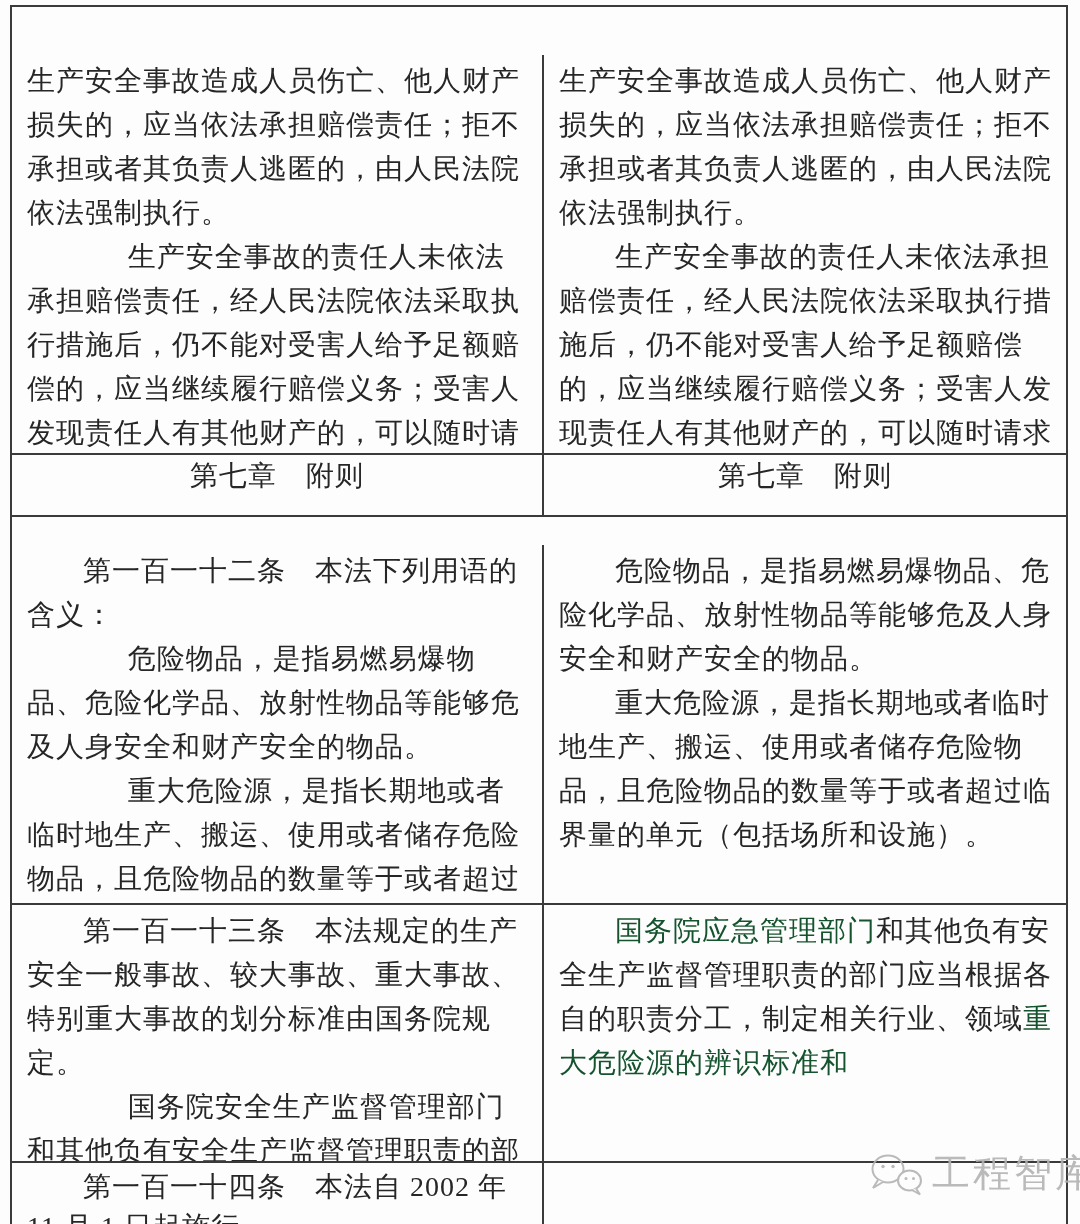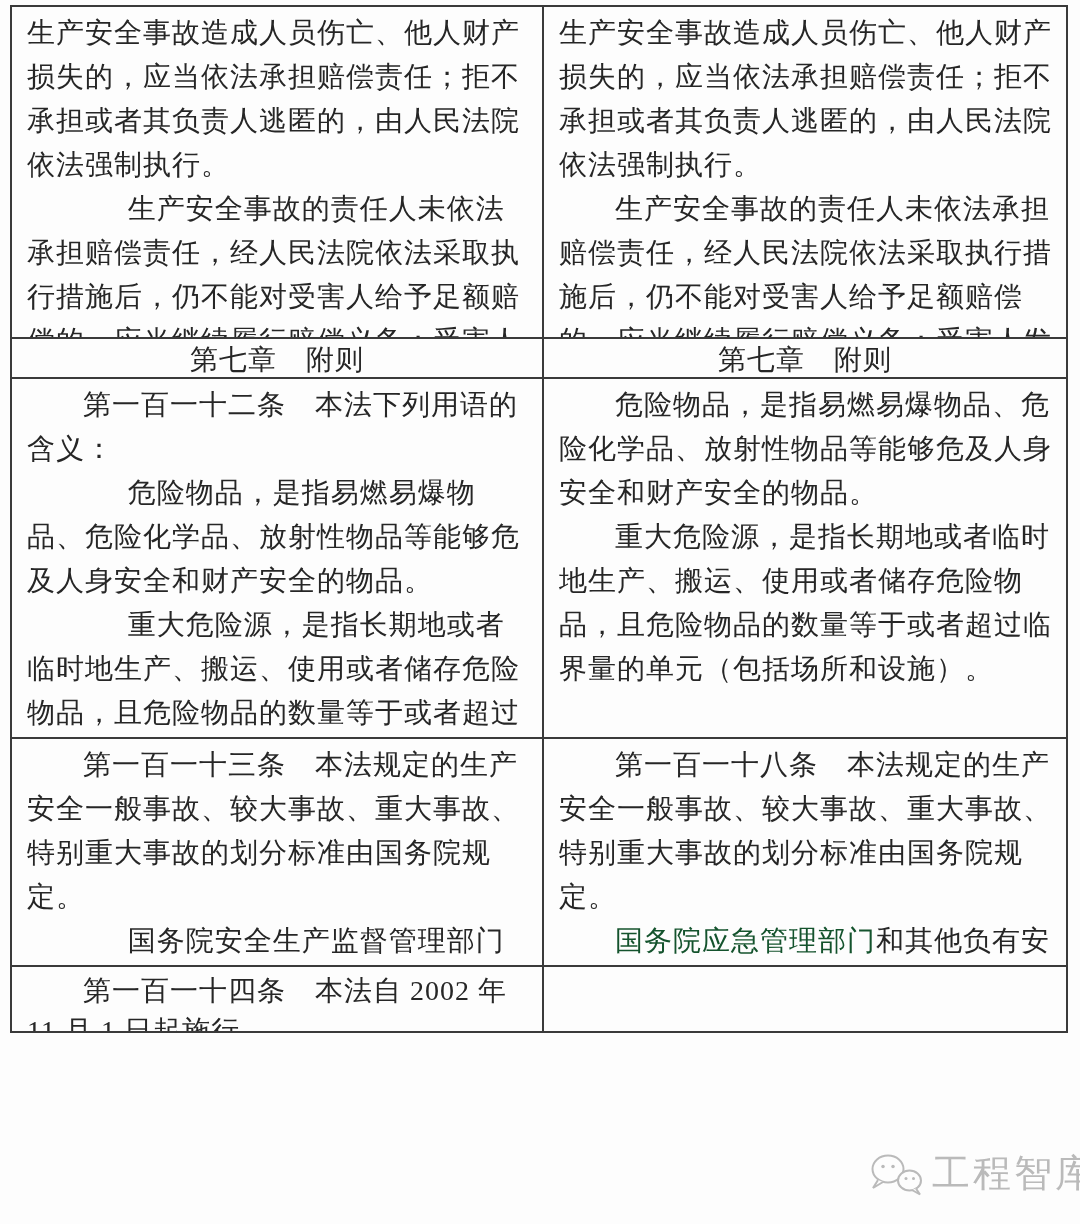--- a/index.html
+++ b/index.html
@@ -27,24 +27,24 @@
   .cell {
     box-sizing: border-box;
     overflow: hidden;
     padding: 4px 13px 2px 15px;
     font-size: 28px;
     line-height: 44px;
     letter-spacing: 1px;
   }
   .cell.left  { width: 532px; border-right: 2px solid #3a3a3a; }
   .cell.right { flex: 1; }
-  .r1 .cell { height: 330px; }
-  .r2 .cell { height: 38px; padding: 0; text-align: center; line-height: 42px; }
-  .r3 .cell { height: 358px; }
-  .r4 .cell { height: 226px; }
+  .r1 .cell { height: 398px; margin-top: 48px; }
+  .r2 .cell { height: 60px; padding: 0; text-align: center; line-height: 42px; }
+  .r3 .cell { height: 358px; margin-top: 28px; }
+  .r4 .cell { height: 256px; }
   .r5 .cell { height: 64px; line-height: 40px; }
   p { margin: 0; }
   .ind-0 { text-indent: 0; }
   .ind-n { text-indent: 2em; }
   .ind-l { text-indent: 3.6em; }
   .red { color: #14532d; }
   .watermark {
     position: absolute;
     left: 866px;
     top: 1148px;
@@ -95,21 +95,20 @@
       <p class="ind-n"><span>重大危险源，是指长期地或者临时地生产、搬运、使用或者储存危险物品，且危险物品的数量等于或者超过临界量的单元（包括场所和设施）。</span></p>
     </div>
   </div>
 
   <div class="row r4">
     <div class="cell left">
       <p class="ind-n"><span>第一百一十三条　本法规定的生产安全一般事故、较大事故、重大事故、特别重大事故的划分标准由国务院规定。</span></p>
       <p class="ind-l"><span>国务院安全生产监督管理部门和其他负有安全生产监督管理职责的部门应当根据各自的职责分工，制定相关行业、领域重大事故隐患的判定标准。</span></p>
     </div>
     <div class="cell right">
-      <p class="ind-n"><span>第一百一十八条　本法规定的生产安全一般事故、较大事故、重大事故、特别重大事故的划分标准由国务院规定。</span></p>
       <p class="ind-n">
         <span class="red">国务院应急管理部门</span><span>和其他负有安全生产监督管理职责的部门应当根据各自的职责分工，制定相关行业、领域</span><span class="red">重大危险源的辨识标准和</span>
       </p>
     </div>
   </div>
 
   <div class="row r5">
     <div class="cell left">
       <p class="ind-n"><span>第一百一十四条　本法自 2002 年 11 月 1 日起施行。</span></p>
     </div>

